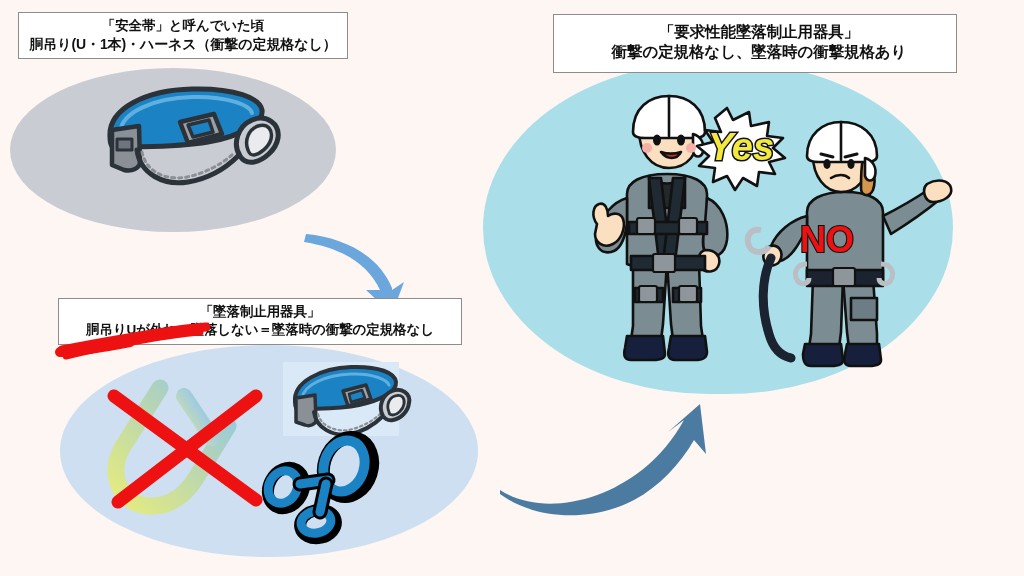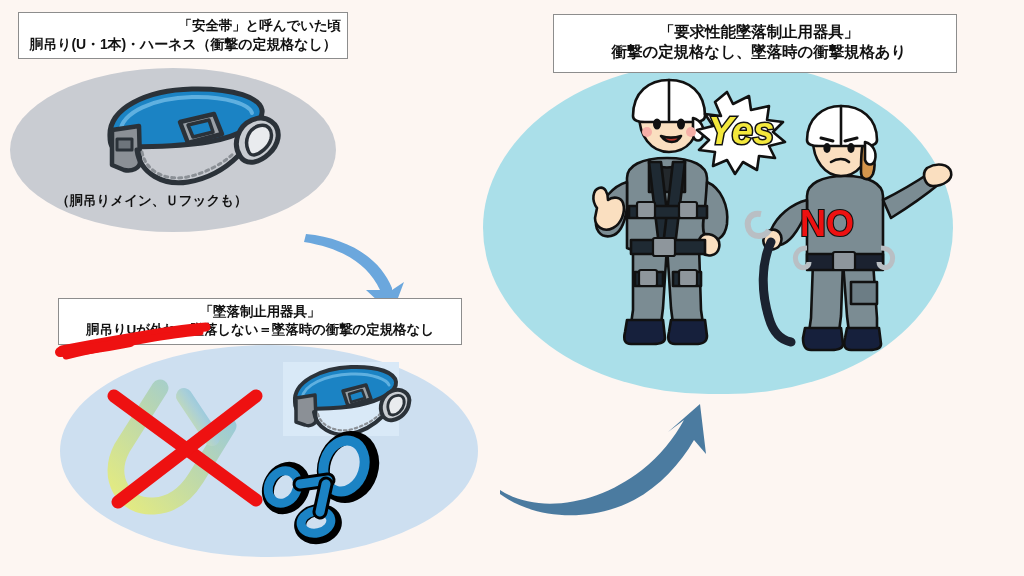--- a/index.html
+++ b/index.html
@@ -39,21 +39,21 @@
     display: block;
     white-space: nowrap;
   }
 
   #callout-belt-era {
     left: 18px;
     top: 12px;
     width: 330px;
     font-size: 13.5px;
   }
-  #callout-belt-era .line.l1 { font-size: 13.5px; text-align: right; }
+  #callout-belt-era .line.l1 { font-size: 13.5px; }
   #callout-belt-era .line.l2 { font-size: 14px; }
 
   #callout-fall-arrest {
     left: 58px;
     top: 298px;
     width: 404px;
     font-size: 13.5px;
   }
 
   #callout-required {
@@ -116,21 +116,21 @@
   }
 
   
   .illus { position: absolute; z-index: 22; }
   #illus-belt-large { left: 92px; top: 82px; width: 200px; height: 112px; }
   #illus-belt-small { left: 283px; top: 362px; width: 134px; height: 92px; }
   #illus-rope-x     { left: 100px; top: 378px; width: 200px; height: 160px; }
   #illus-u-hook     { left: 262px; top: 432px; width: 130px; height: 112px; }
   #arrow-down       { left: 300px; top: 228px; width: 130px; height: 88px; z-index: 30;}
   #arrow-up         { left: 492px; top: 402px; width: 236px; height: 128px; z-index: 30;}
-  #illus-workers    { left: 575px; top: 96px; width: 368px; height: 252px; z-index: 25; }
+  #illus-workers    { left: 575px; top: 112px; width: 368px; height: 252px; z-index: 25; }
 
   svg { display: block; overflow: visible; }
 </style>
 </head>
 <body>
 
 <div id="stage">
 
   <div class="oval" id="oval-belt"></div>
 
@@ -162,21 +162,20 @@
 
       <g stroke="#2b3239" stroke-width="5" stroke-linejoin="round">
         <path d="M148,74 C140,62 146,44 160,38 C175,32 188,42 186,56
                  C184,68 172,78 162,80 C155,81 151,79 148,74 Z" fill="#c8ccd1"></path>
         <path d="M156,68 C152,58 157,47 166,44 C176,41 181,48 179,57
                  C177,65 168,72 162,73 C158,73 157,71 156,68 Z" fill="#e9ebee" stroke-width="3.5"></path>
       </g>
     </svg>
   </div>
 
-  <div class="caption" id="caption-belt-main">（胴吊りメイン、Ｕフックも）</div>
 
   <div class="callout" id="callout-belt-era">
     <span class="line l1">「安全帯」と呼んでいた頃</span>
     <span class="line l2">胴吊り(U・1本)・ハーネス（衝撃の定規格なし）</span>
   </div>
 
   <div class="illus" id="arrow-down">
     <svg width="130" height="88" viewBox="0 0 130 88" aria-hidden="true">
       <path d="M6,6 C48,10 80,30 92,60 L92,62 L104,54 L92,86 L66,62 L80,62
                C68,36 42,20 4,14 Z" fill="#6ba7dd"></path>

